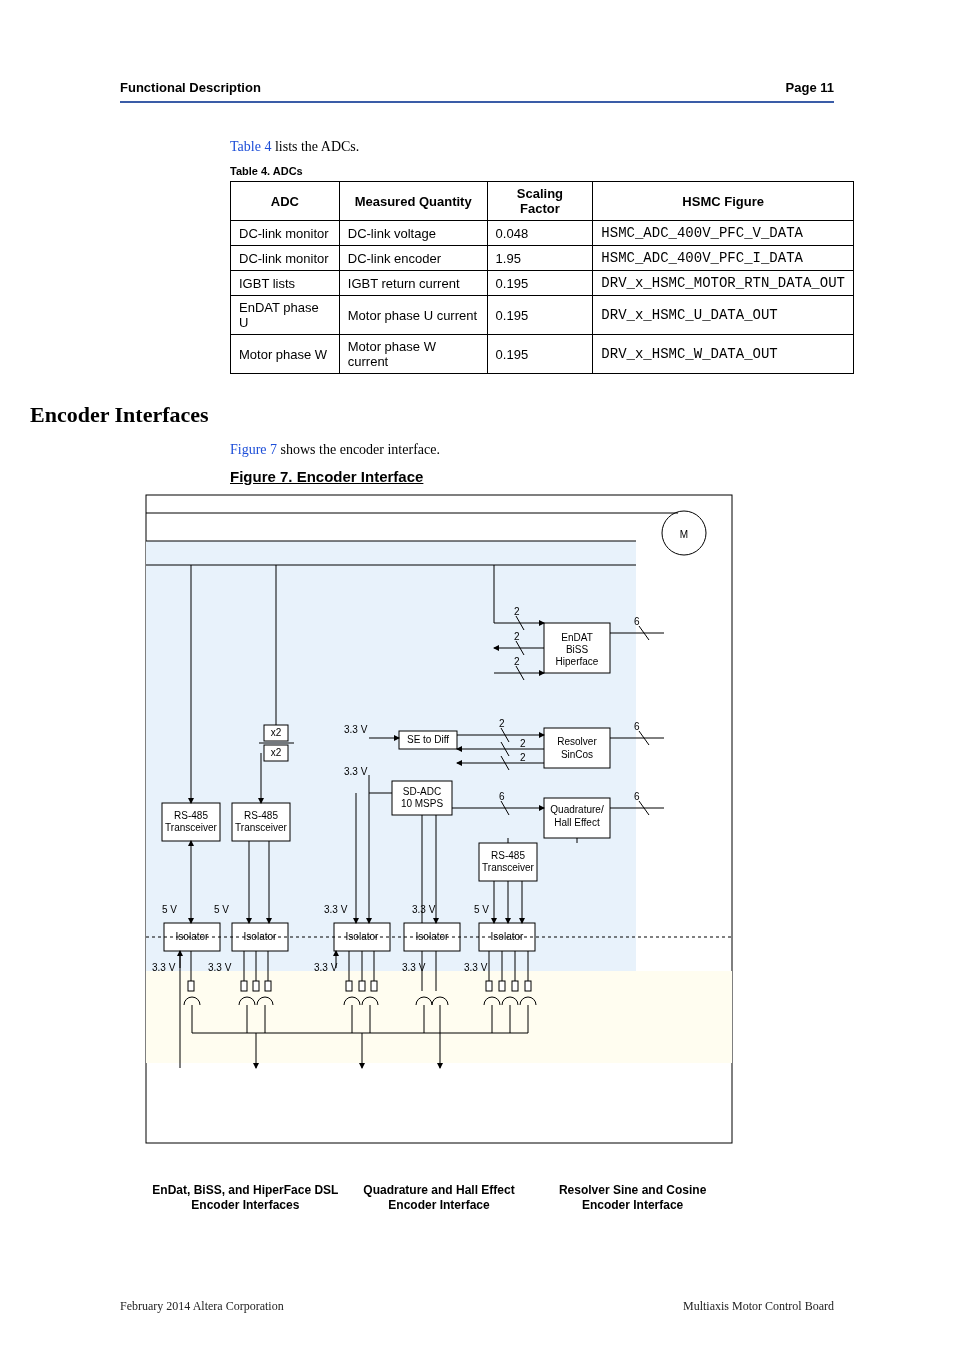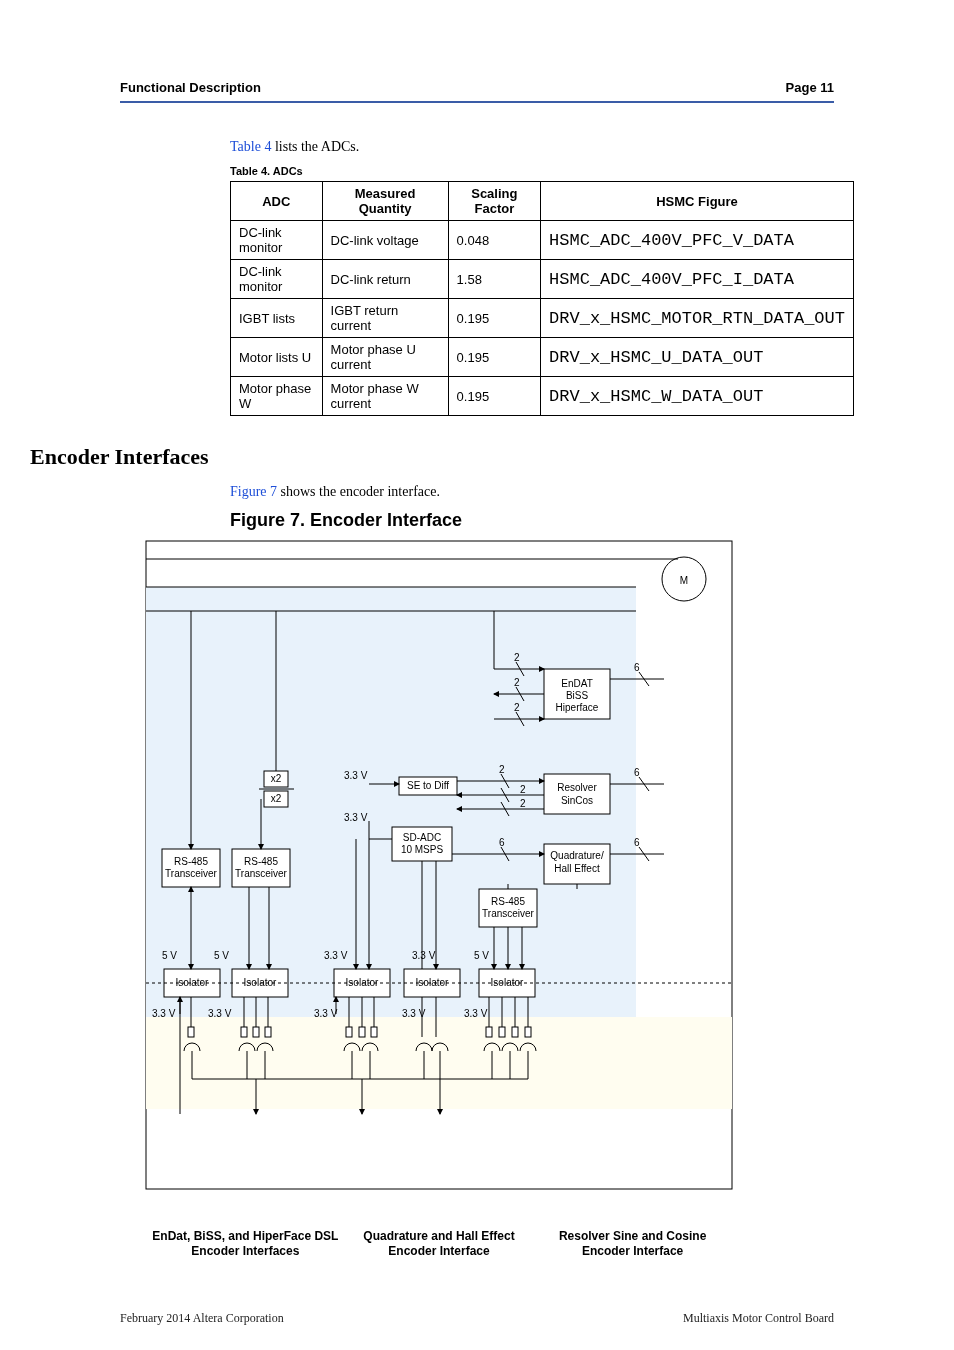--- a/index.html
+++ b/index.html
@@ -53,34 +53,35 @@
     padding: 4px 8px;
     text-align: left;
     vertical-align: middle;
   }
   table.adc th {
     font-weight: bold;
     text-align: center;
   }
   table.adc td.mono {
     font-family: "Courier New", monospace;
-    font-size: 17px;
+    font-size: 14px;
     margin-top: 35px;
   }
   h2.section {
     font-size: 22px;
     font-weight: bold;
     margin: 28px 0 8px -90px;
     font-family: Liberation Serif, serif;
   }
   .figure-caption {
-    font-size: 18px;
+    font-size: 15px;
     font-weight: bold;
     margin-left: 110px;
     margin-bottom: 8px;
+    text-decoration: underline;
   }
   .figure-box {
     margin-left: 24px;
     width: 590px;
     height: 720px;
     position: relative;
     font-size: 11px;
   }
   .figure-box > svg { position:absolute; inset:0; }
   .bottom-labels {
@@ -90,21 +91,21 @@
     right:0;
     display:flex;
     justify-content:space-between;
     font-weight:bold;
     text-align:center;
     padding: 0 6px;
   }
   .bottom-labels div { width: 33%; font-size: 12px; line-height: 1.25; }
   .footer {
     position: absolute;
-    bottom: 24px;
+    bottom: 36px;
     left: 120px;
     right: 120px;
     display: flex;
     justify-content: space-between;
     font-family: Georgia, "Times New Roman", serif;
     font-size: 12px;
     color: #222;
   }
   .fig-text { font-size: 10px; font-family: Arial, sans-serif; }
 </style>
@@ -133,32 +134,32 @@
     </thead>
     <tbody id="table4-body">
         <tr>
           <td>DC-link monitor</td>
           <td>DC-link voltage</td>
           <td>0.048</td>
           <td class="mono">HSMC_ADC_400V_PFC_V_DATA</td>
         </tr>
         <tr>
           <td>DC-link monitor</td>
-          <td>DC-link return</td>
-          <td>1.58</td>
+          <td>DC-link encoder</td>
+          <td>1.95</td>
           <td class="mono">HSMC_ADC_400V_PFC_I_DATA</td>
         </tr>
         <tr>
           <td>IGBT lists</td>
           <td>IGBT return current</td>
           <td>0.195</td>
           <td class="mono">DRV_x_HSMC_MOTOR_RTN_DATA_OUT</td>
         </tr>
         <tr>
-          <td>Motor lists U</td>
+          <td>EnDAT phase U</td>
           <td>Motor phase U current</td>
           <td>0.195</td>
           <td class="mono">DRV_x_HSMC_U_DATA_OUT</td>
         </tr>
         <tr>
           <td>Motor phase W</td>
           <td>Motor phase W current</td>
           <td>0.195</td>
           <td class="mono">DRV_x_HSMC_W_DATA_OUT</td>
         </tr>

